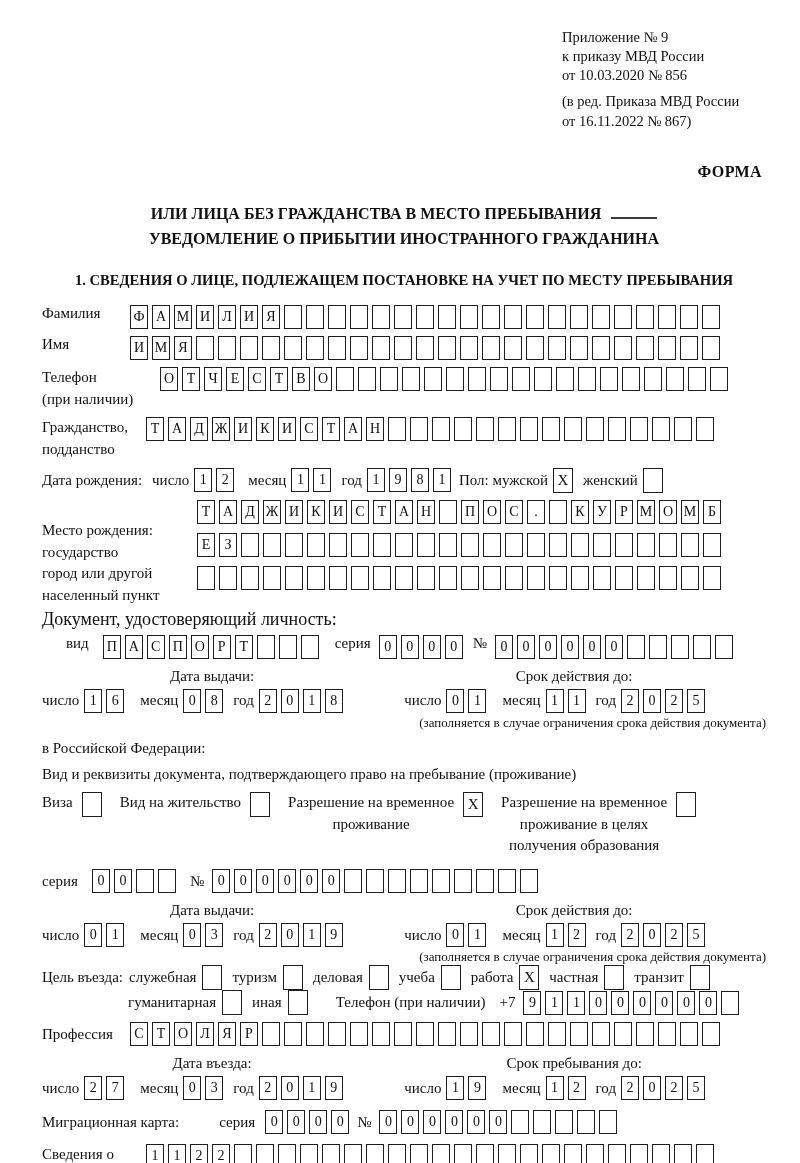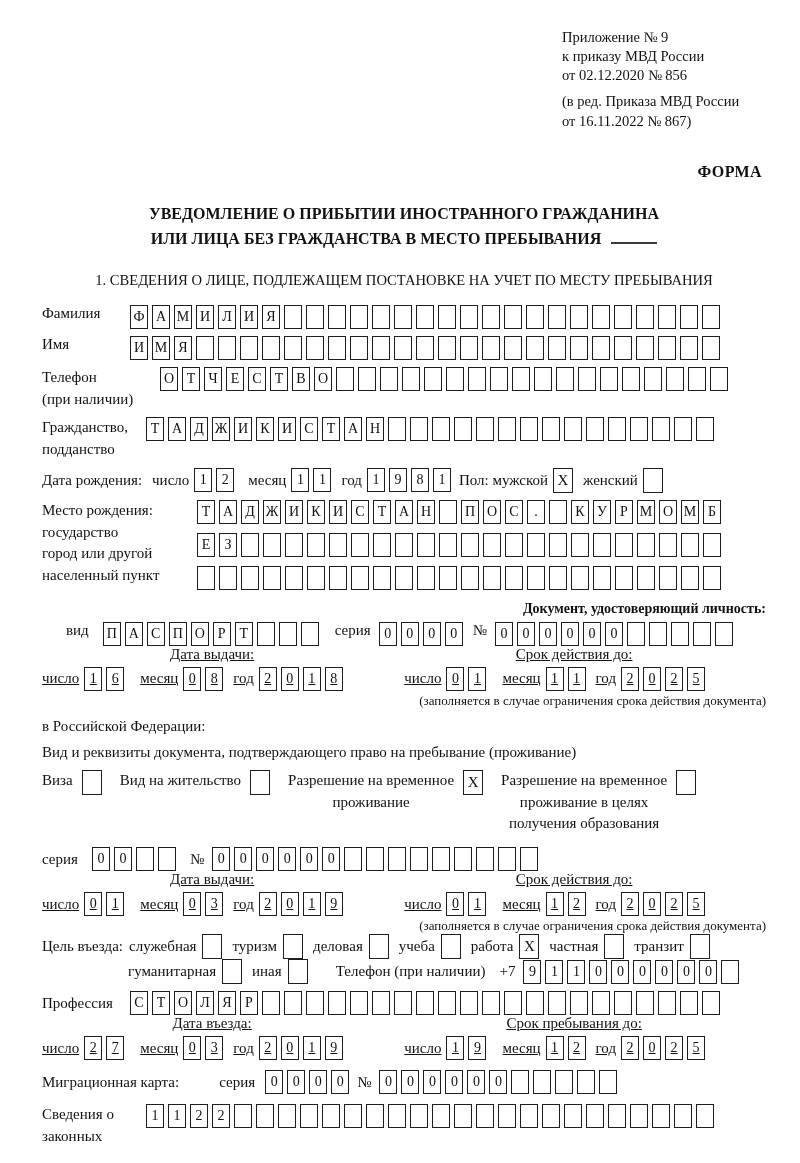--- a/index.html
+++ b/index.html
@@ -3,35 +3,35 @@
 <meta charset="utf-8">
 <style>
   html,body{margin:0;padding:0;background:#fff;}
   body{width:800px;font-family:"Liberation Serif",serif;color:#111;}
   .page{width:800px;min-height:1163px;box-sizing:border-box;padding:28px 34px 18px 42px;background:#fff;}
   .hdr{margin-left:520px;font-size:14.5px;line-height:1.32;}
   .hdr .ed{margin-top:7px;}
   .forma{text-align:right;font-weight:bold;font-size:16px;margin-top:32px;padding-right:4px;letter-spacing:.4px;}
   .title{text-align:center;font-weight:bold;font-size:16px;margin-top:20px;line-height:1.6;}
   .blank{display:inline-block;width:46px;height:14px;border-bottom:2.4px solid #3a3a3a;margin-left:10px;}
-  .sec1{font-weight:normal;font-size:14.6px;margin-top:20px;text-align:center;}
+  .sec1{font-weight:bold;font-size:14.6px;margin-top:20px;text-align:center;}
   .row{display:flex;align-items:flex-start;margin-top:7px;font-size:15px;}
   .w88{flex:0 0 88px;}
   .w104{flex:0 0 104px;}
   .w118{flex:0 0 118px;}
-  .w155{flex:0 0 155px;}
+  .w155{flex:0 0 155px;margin-top:20px;}
   .lbl2 div{line-height:1.45;}
   .cells{display:flex;}
   .cell{flex:0 0 16px;width:16px;height:22px;border:1.6px solid #1e1e1e;margin-right:4px;text-align:center;font-size:14px;line-height:22px;background:#fff;}
   .chk{display:inline-block;box-sizing:content-box;width:18px;height:23px;border:1.7px solid #1e1e1e;text-align:center;font-size:15px;line-height:23px;background:#fff;}
   .dg{display:inline-flex;align-items:center;margin-left:10px;}
   .dg .t{margin-right:5px;}
   .stack .cells{margin-bottom:9px;}
-  .center-b{font-weight:bold;text-align:right;margin-top:9px;font-size:14px;}
-  .dates{display:flex;font-size:15px;text-decoration:underline;}
+  .center-b{font-weight:normal;text-align:left;margin-top:9px;font-size:18px;}
+  .dates{display:flex;margin-top:9px;font-size:15px;}
   .d-left{flex:0 0 47%;}
   .d-right{flex:1;}
   .dhead{text-align:center;}
   .dline{display:flex;align-items:center;margin-top:4px;}
   .dline .t{margin-right:5px;}
   .dline .sp{margin-left:12px;margin-right:5px;}
   .note-r{text-align:right;font-size:13px;margin-top:2px;}
   .para{font-size:15px;margin-top:9px;}
   .opts{display:flex;align-items:flex-start;gap:18px;margin-top:9px;font-size:15px;}
   .opt{display:inline-flex;align-items:flex-start;gap:9px;}
@@ -43,32 +43,32 @@
   .indent{margin-left:86px;}
 </style>
 </head>
 <body>
 
 <div class="page">
 
   <div class="hdr">
     <div>Приложение № 9</div>
     <div>к приказу МВД России</div>
-    <div>от 02.12.2020 № 856</div>
+    <div>от 10.03.2020 № 856</div>
     <div class="ed">(в ред. Приказа МВД России</div>
     <div>от 16.11.2022 № 867)</div>
   </div>
 
   <div class="forma">ФОРМА</div>
 
   <div class="title">
-    <div>УВЕДОМЛЕНИЕ О ПРИБЫТИИ ИНОСТРАННОГО ГРАЖДАНИНА</div>
     <div>
       <span>ИЛИ ЛИЦА БЕЗ ГРАЖДАНСТВА В МЕСТО ПРЕБЫВАНИЯ</span><span class="blank"></span>
     </div>
+    <div>УВЕДОМЛЕНИЕ О ПРИБЫТИИ ИНОСТРАННОГО ГРАЖДАНИНА</div>
   </div>
 
   <div class="sec1">1. СВЕДЕНИЯ О ЛИЦЕ, ПОДЛЕЖАЩЕМ ПОСТАНОВКЕ НА УЧЕТ ПО МЕСТУ ПРЕБЫВАНИЯ</div>
 
   <div class="row" style="margin-top:16px;">
     <div class="w88">Фамилия</div>
     <div class="cells">
         <span class="cell">Ф</span>
         <span class="cell">А</span>
         <span class="cell">М</span>

